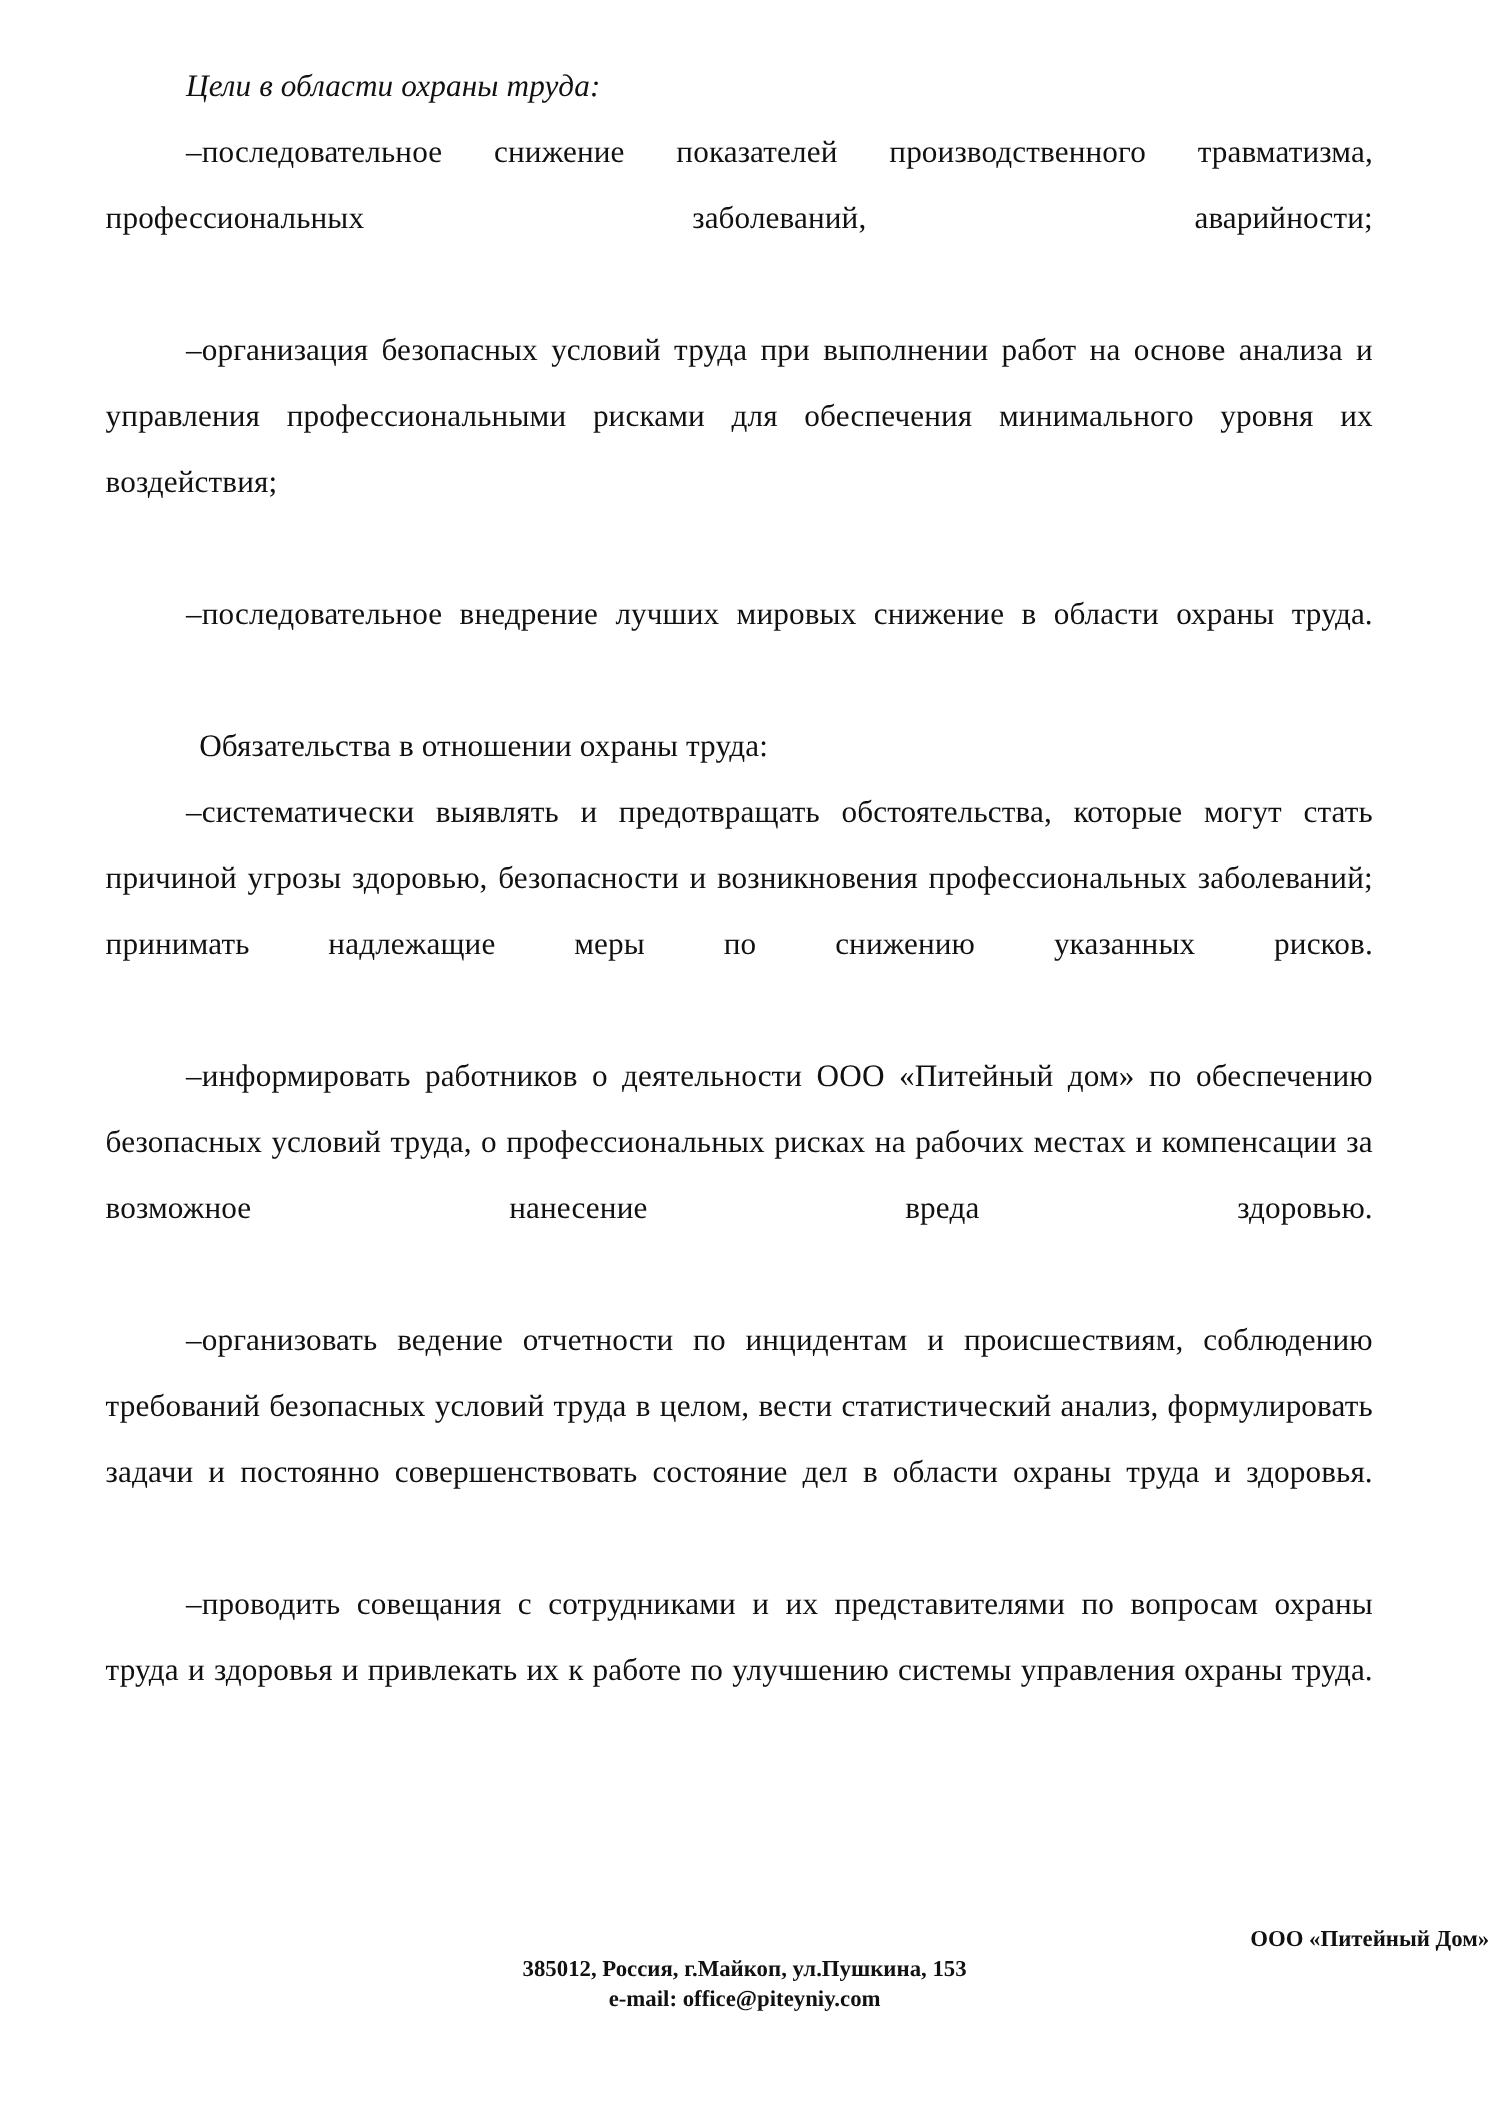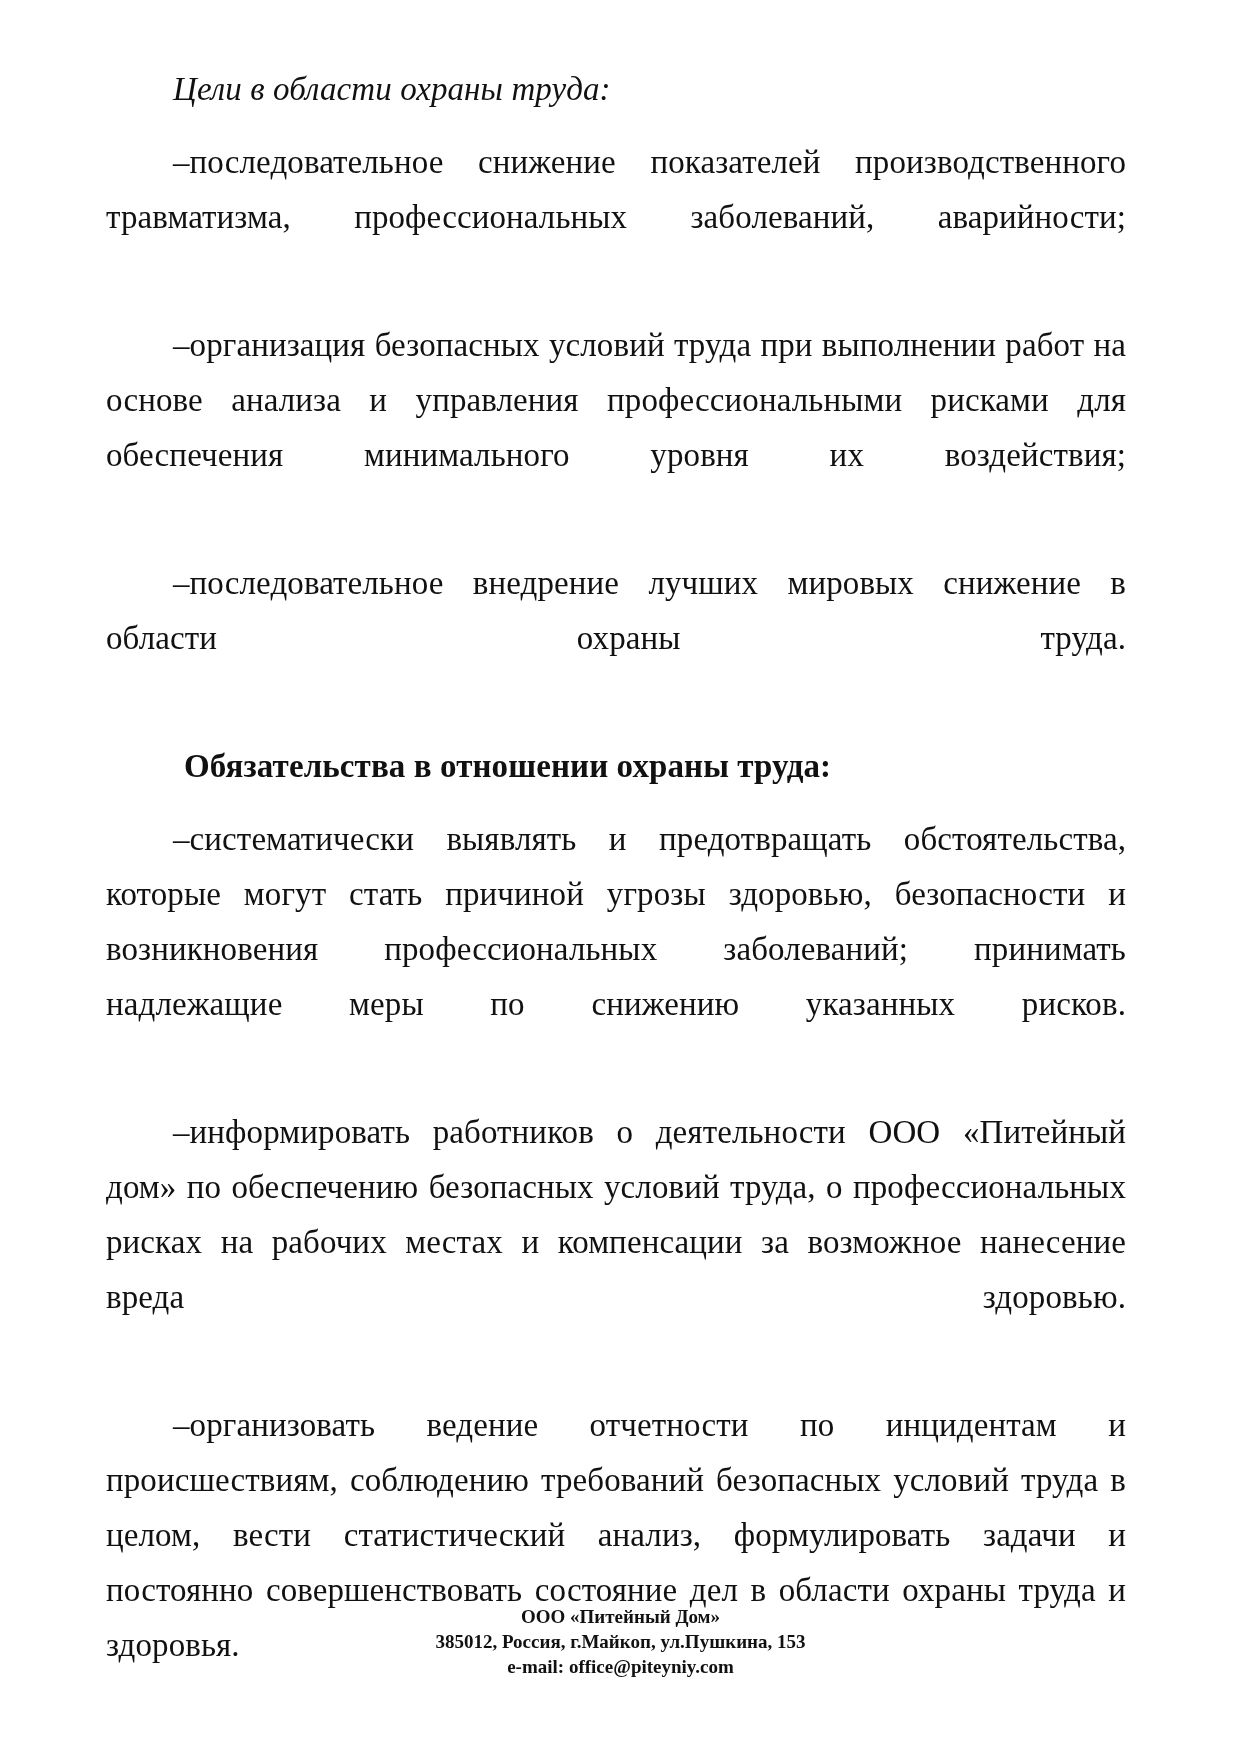--- a/index.html
+++ b/index.html
@@ -27,39 +27,39 @@
 
   .content {
     position: absolute;
     left: 88px;
     top: 44px;
     width: 1056px;
   }
 
   
   .para {
-    font-size: 33px;
+    font-size: 26px;
     line-height: 55px;
     text-align: justify;
     text-justify: inter-word;
     text-indent: 67px;
-    margin: 18px;
+    margin: 0;
     padding: 0;
     letter-spacing: 0.1px;
     -webkit-hyphens: none;
     hyphens: none;
   }
 
   .para.heading-italic {
     font-style: italic;
     text-align: left;
   }
 
   .para.heading-bold {
-    font-weight: bold;
+    font-weight: normal;
     text-align: left;
     text-indent: 78px;
   }
 
   
   .para:after {
     content: "";
     display: inline-block;
     width: 100%;
   }
@@ -78,20 +78,21 @@
   }
   .footer-line {
     font-size: 19px;
     line-height: 25px;
     color: #111111;
     white-space: nowrap;
     font-weight: bold;
   }
   .footer-line.company {
     font-weight: bold;
+    text-align: right;
   }
 </style>
 </head>
 <body>
 
 <div class="page">
 
   <div class="content">
 
     <p class="para heading-italic">Цели в области охраны труда:</p>

